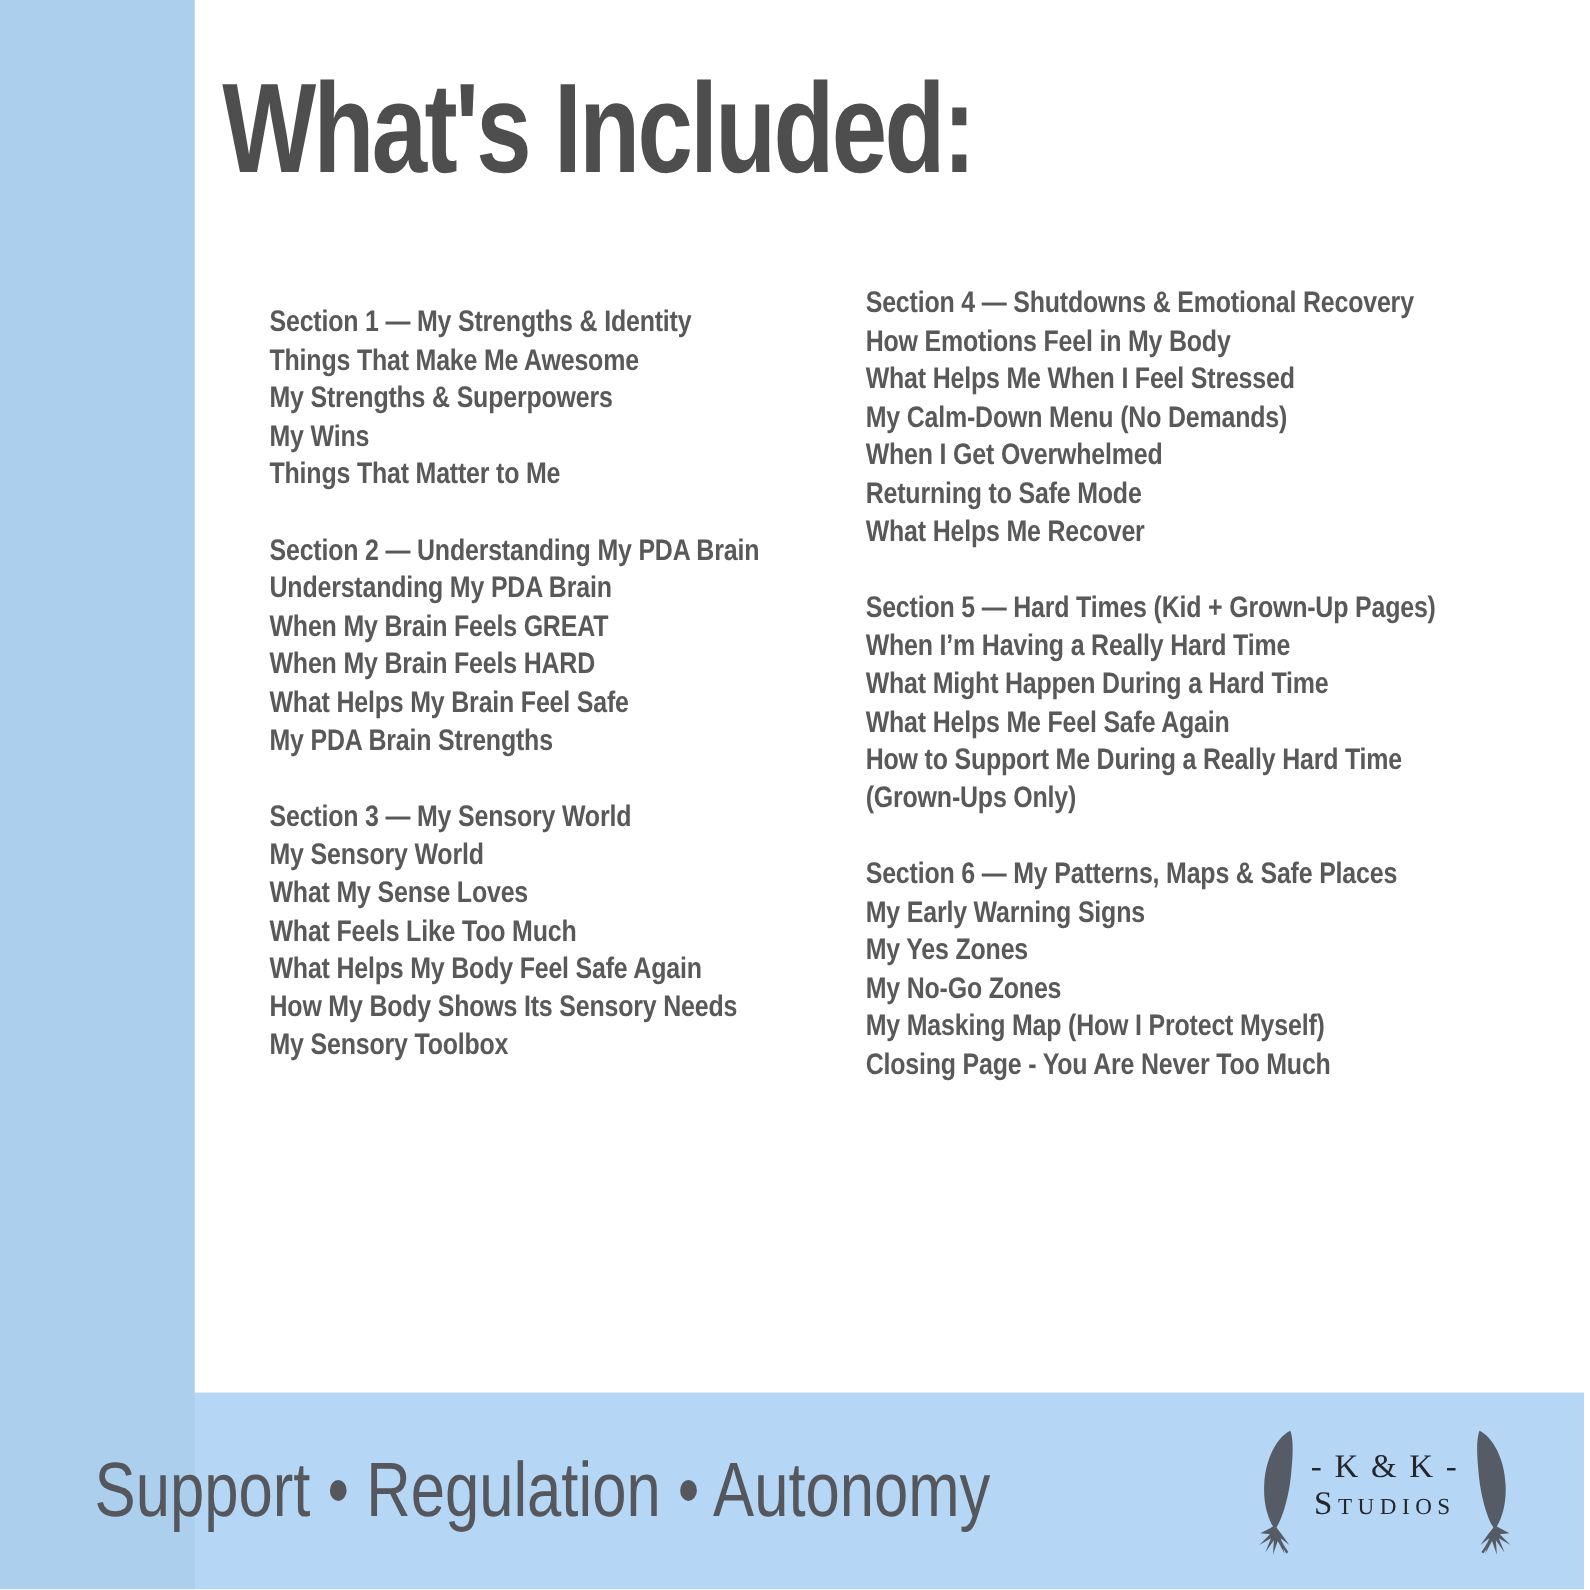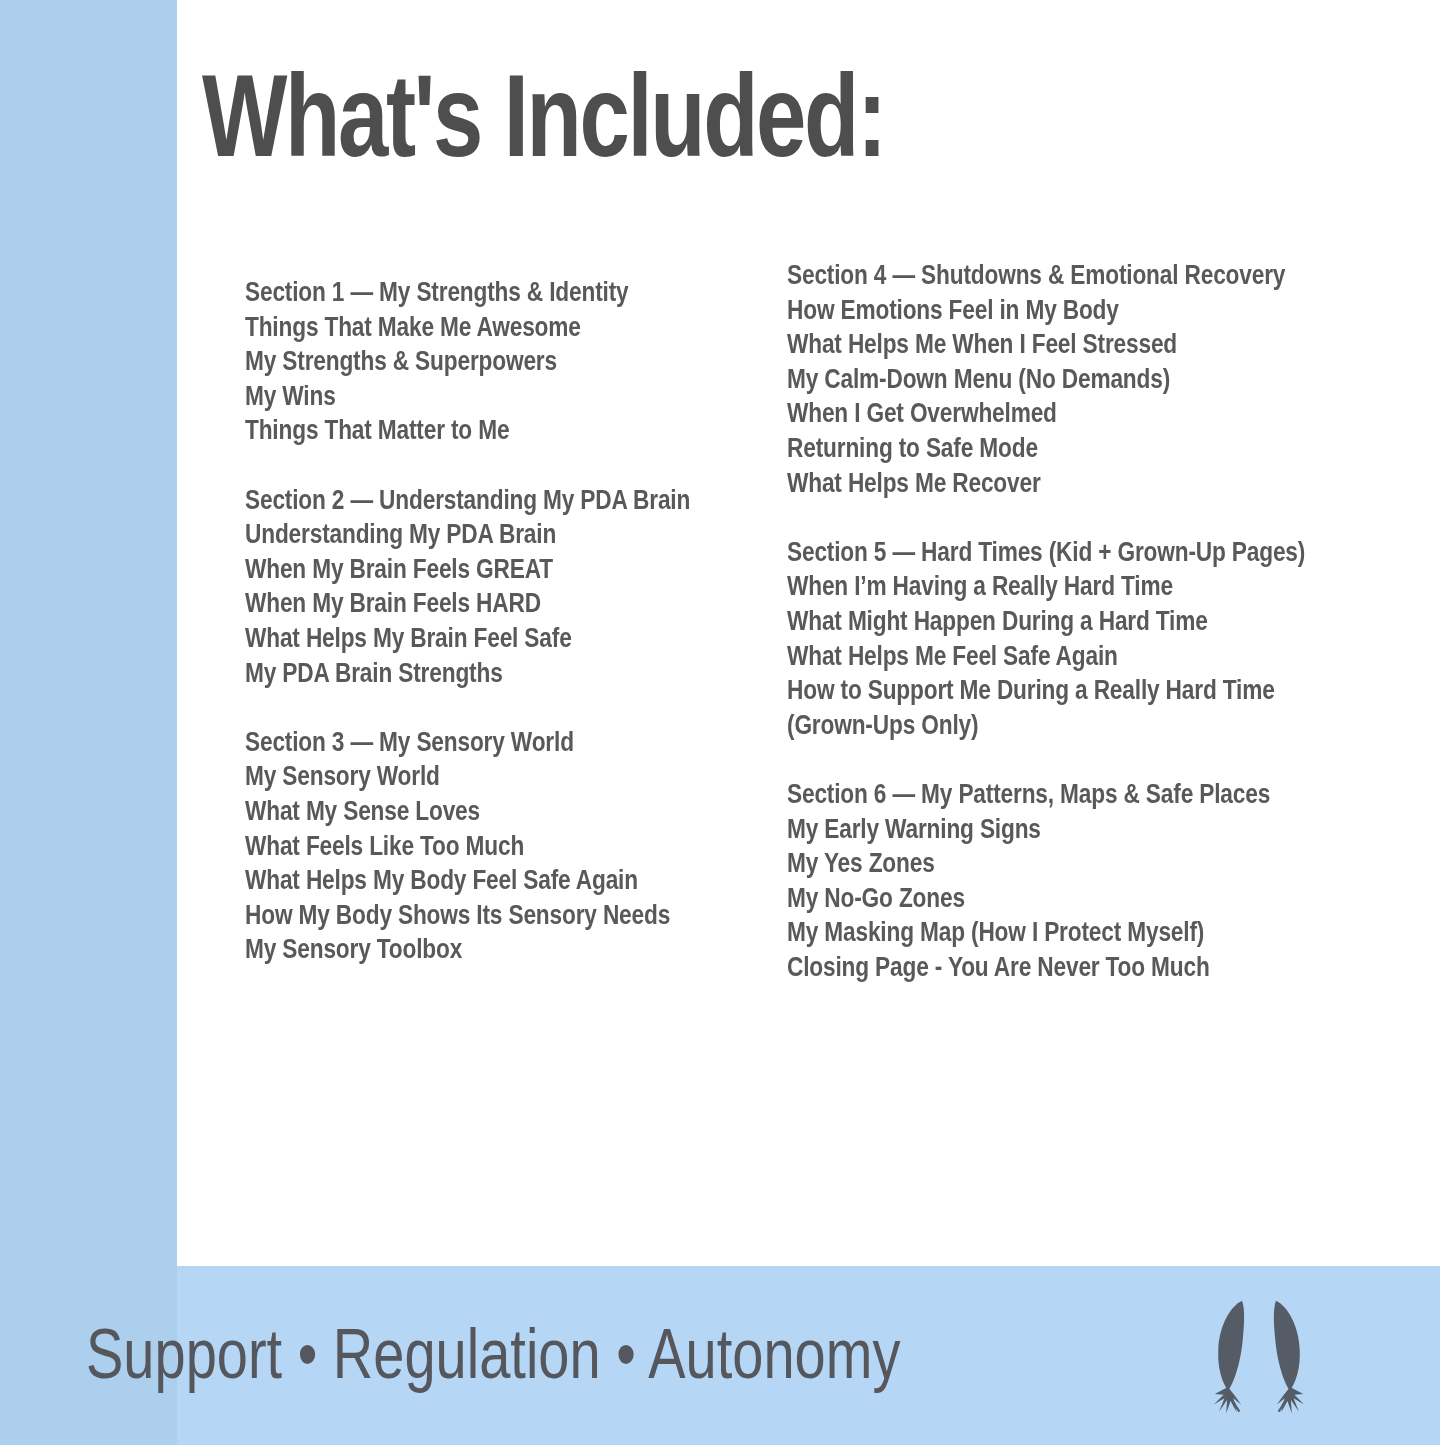--- a/index.html
+++ b/index.html
@@ -148,20 +148,24 @@
   <div class="tagline">Support • Regulation • Autonomy</div>
 
   <div class="logo">
     <svg class="feather-left" width="44" height="122" viewBox="0 0 50 132" aria-hidden="true">
       <g fill="var(--logo-feather)">
         <path d="M33 2 C20 8 7 30 6 58 C5 78 10 94 17 104 C24 96 32 70 34 44 C36 24 36 10 33 2 Z"></path>
         <path d="M17 100 L2 108 L12 109 L1 120 L13 113 L7 128 L16 115 L15 130 L20 116 L27 129 L23 113 L32 120 L24 109 Z"></path>
       </g>
       <path d="M17 102 C20 112 24 120 30 128" stroke="var(--logo-feather)" stroke-width="2.5" fill="none"></path>
     </svg>
+    <div class="logo-text">
+      <div class="logo-line1">- K &amp; K -</div>
+      <div class="logo-line2">Studios</div>
+    </div>
     <svg class="feather-right" width="44" height="122" viewBox="0 0 50 132" aria-hidden="true">
       <g fill="var(--logo-feather)">
         <path d="M33 2 C20 8 7 30 6 58 C5 78 10 94 17 104 C24 96 32 70 34 44 C36 24 36 10 33 2 Z"></path>
         <path d="M17 100 L2 108 L12 109 L1 120 L13 113 L7 128 L16 115 L15 130 L20 116 L27 129 L23 113 L32 120 L24 109 Z"></path>
       </g>
       <path d="M17 102 C20 112 24 120 30 128" stroke="var(--logo-feather)" stroke-width="2.5" fill="none"></path>
     </svg>
   </div>
 
 </div>

